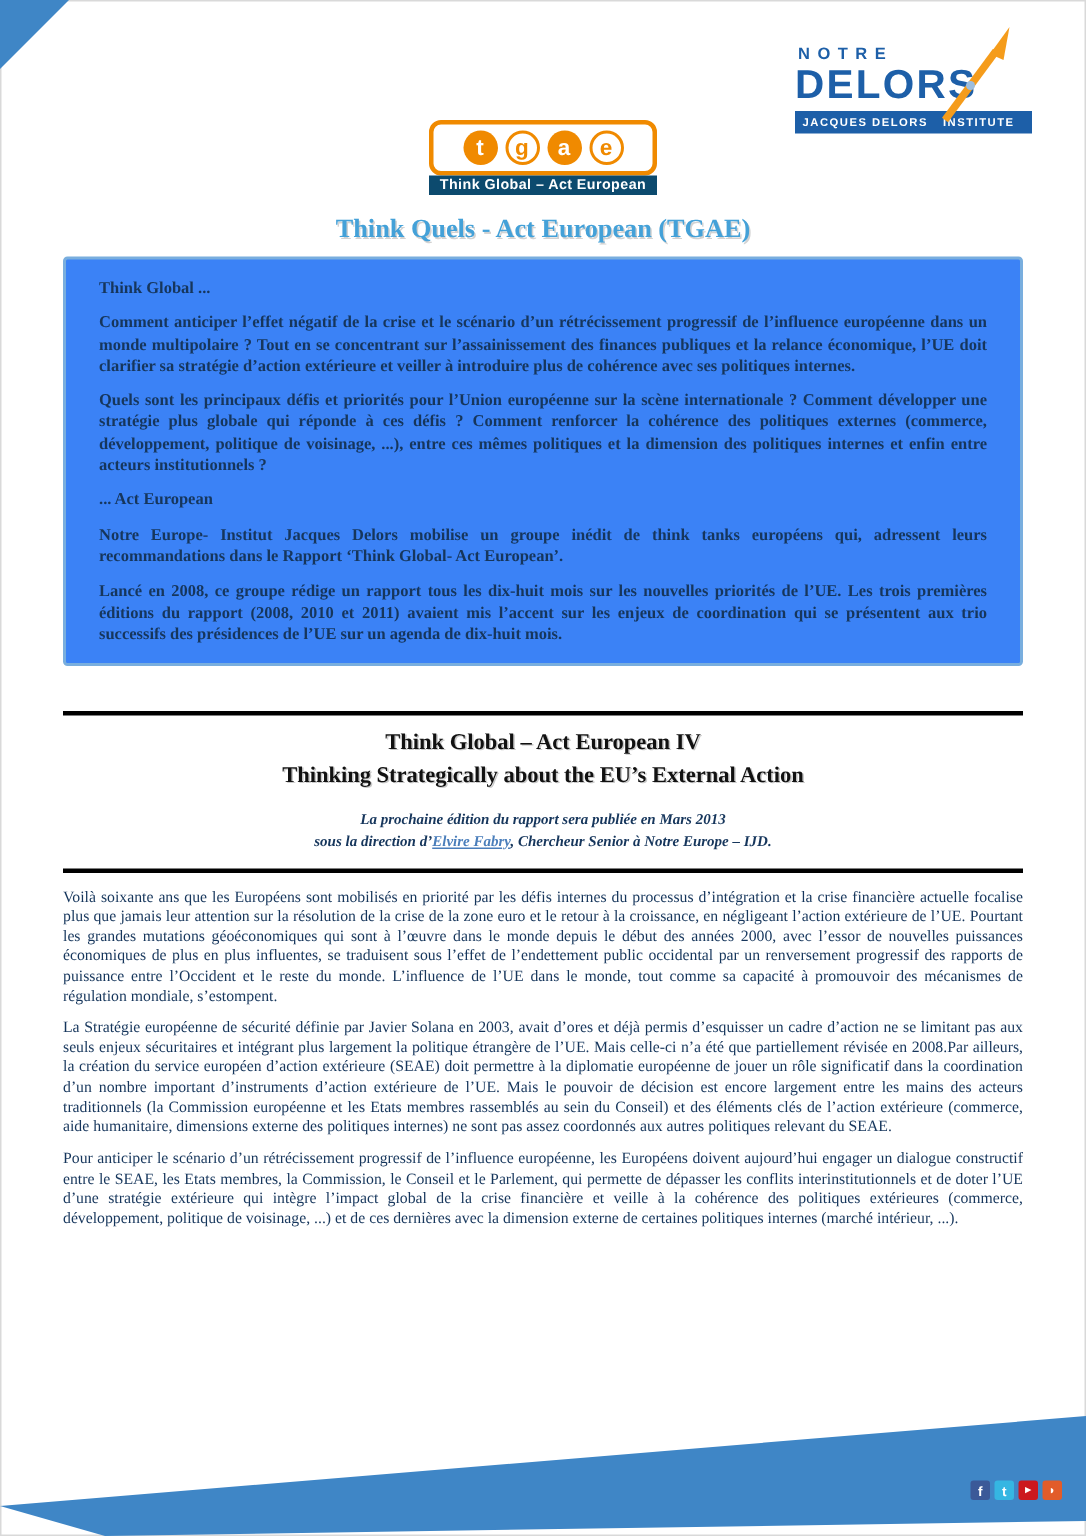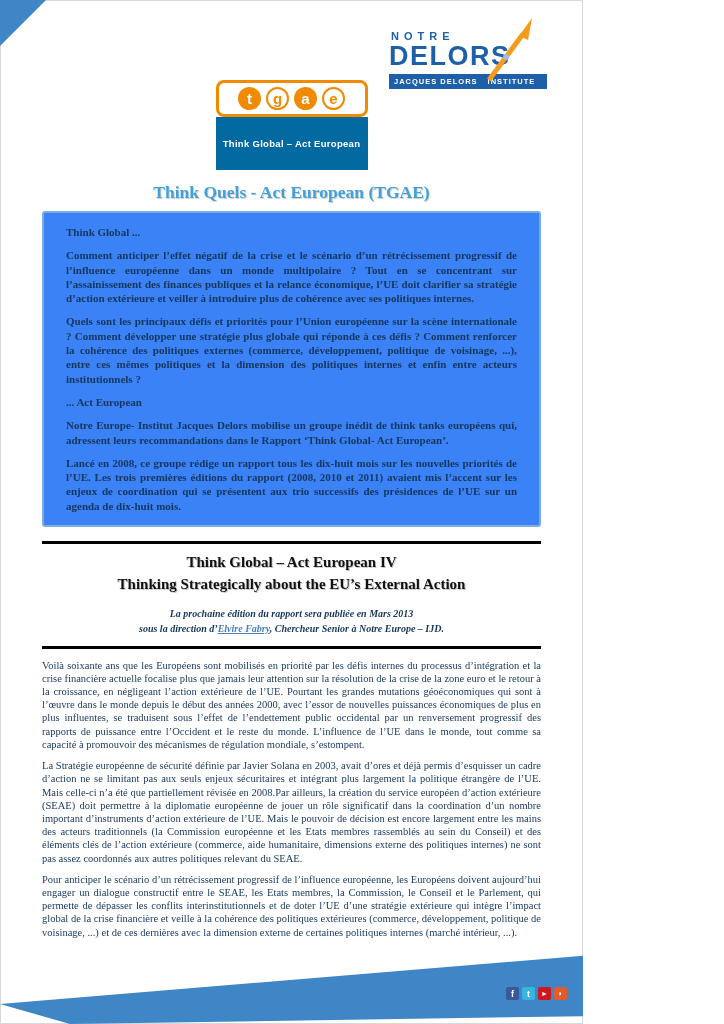--- a/index.html
+++ b/index.html
@@ -1,18 +1,18 @@
 <!DOCTYPE html>
 <html><head>
 <meta charset="utf-8">
 <style>
   html,body { margin:0; padding:0; background:#ffffff; }
   .page {
     position:relative;
-    width:583px; height:1024px;
+    width:724px; height:1024px;
     background:#ffffff;
     overflow:hidden;
     font-family:"Liberation Serif","DejaVu Serif",serif;
     box-shadow: inset 0 0 0 1px #d9d9d9;
   }
 
   
   .corner-tri {
     position:absolute; top:0; left:0;
     width:0; height:0;
@@ -44,22 +44,22 @@
     border:3px solid #f08a00; border-radius:8px; background:#fff;
     padding:4px 6px; display:flex; justify-content:center; gap:5px;
   }
   .tgae-letter {
     box-sizing:border-box; width:23px; height:23px; border-radius:50%;
     font-weight:bold; font-size:15px; line-height:23px; text-align:center;
   }
   .tgae-letter.fill { background:#f08a00; color:#ffffff; }
   .tgae-letter.open { background:#ffffff; color:#f08a00; border:2px solid #f08a00; line-height:19px; }
   .tgae-caption {
-    background:#0369a1; color:#ffffff; font-size:9.5px; font-weight:bold;
-    padding:21px 0; letter-spacing:0.3px;
+    background:#0c4a6e; color:#ffffff; font-size:9.5px; font-weight:bold;
+    padding:1px 0; letter-spacing:0.3px;
   }
 
   
   .main-title {
     margin:12px 0 8px; text-align:center;
     color:#44a1d8; font-size:17.5px; font-weight:bold;
     text-shadow:1px 1px 0 #d2d2d2;
   }
 
   
@@ -67,21 +67,21 @@
     margin:0 42px; background:#3b82f6;
     border:2px solid #79aede; border-radius:3px;
     padding:12px 22px 3px;
     color:#16365c; font-size:11px; font-weight:bold;
     line-height:1.3; text-align:justify;
   }
   .intro-box p { margin:0 0 9px; }
 
   
   .report-box {
-    margin:14px 42px 0;
+    margin:30px 42px 0;
     border-top:3px solid #000; border-bottom:3px solid #000;
     padding:8px 10px 10px; text-align:center;
   }
   .report-title {
     font-size:15px; font-weight:bold; color:#111; line-height:1.45;
     text-shadow:1px 1px 0 #c9c9c9;
   }
   .report-pub {
     margin-top:10px; font-size:10px; font-weight:bold; font-style:italic;
     color:#16365c; line-height:1.5;

